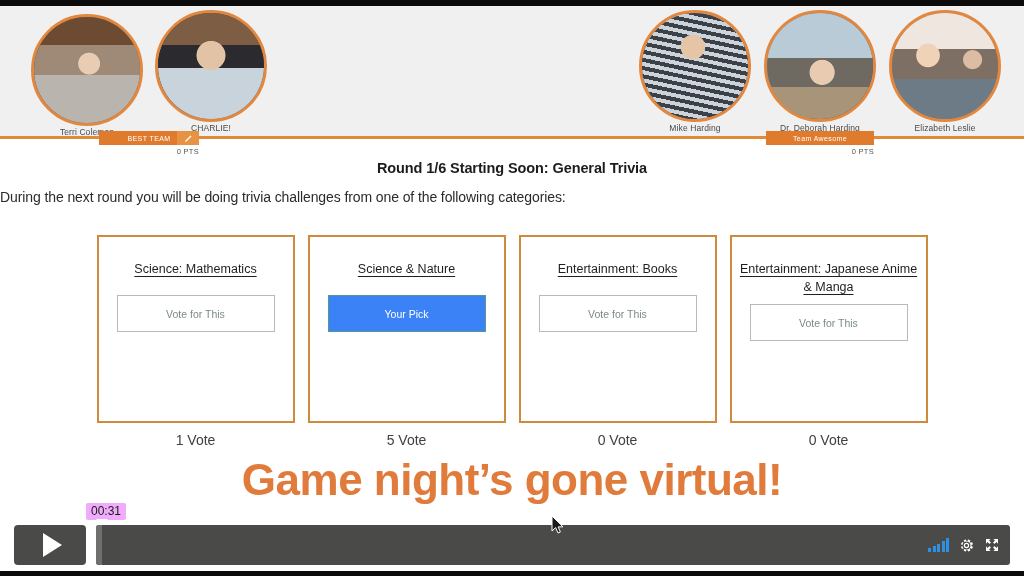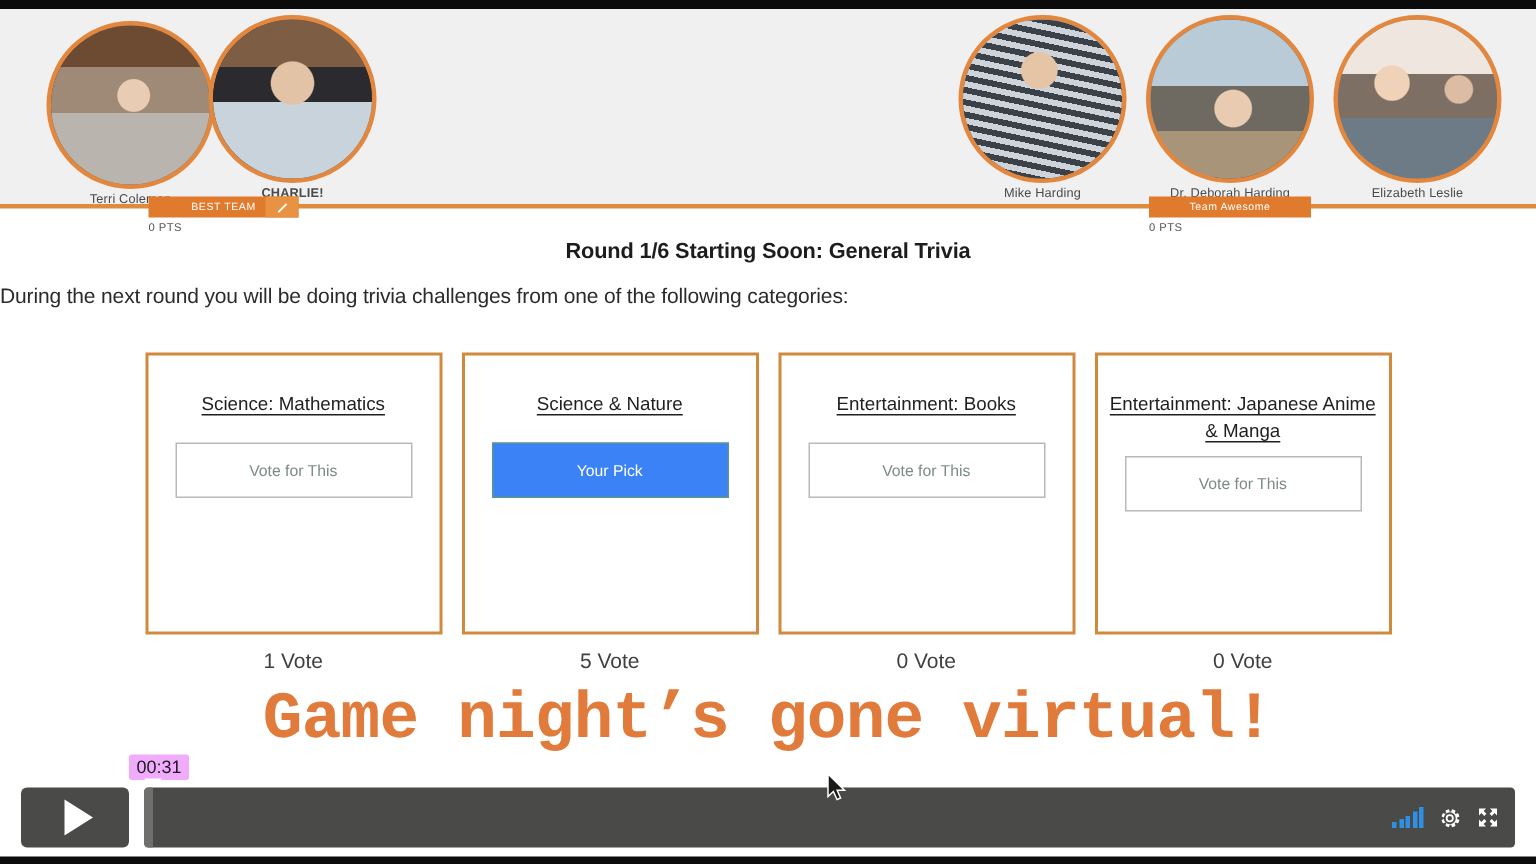--- a/index.html
+++ b/index.html
@@ -98,21 +98,21 @@
     position: absolute;
     left: 0; top: 136px;
     width: 1024px; height: 3px;
     background: #e08a3c;
     z-index: 5;
   }
 
   .team {
     position: absolute;
     top: 131px;
-    text-align: left;
+    text-align: right;
     z-index: 6;
   }
   .team-badge {
     display: flex;
     align-items: center;
     justify-content: center;
     height: 14px;
     background: #e07b2e;
     color: #ffffff;
     font-size: 7px;
@@ -213,21 +213,20 @@
   
   .headline {
     position: absolute;
     left: 0; top: 295px;
     width: 1024px;
     text-align: center;
     font-size: 44px;
     font-weight: bold;
     color: #e07b3c;
     letter-spacing: -.5px;
-    font-family: Liberation Mono, monospace;
   }
 
   
   .controls {
     position: absolute;
     left: 0; bottom: 5px;
     width: 1024px; height: 52px;
     background: #ffffff;
     z-index: 30;
   }
@@ -314,21 +313,21 @@
 
   <div class="header">
 
     <div class="tile" style="left:28px; top:8px;">
       <div class="avatar">
           <div class="img ph-terri"></div>
         </div>
       <div class="pname">Terri Coleman</div>
     </div>
 
-    <div class="tile" style="left:136px; top:4px;font-weight:bold;">
+    <div class="tile" style="left:152px; top:4px;">
       <div class="avatar">
           <div class="img ph-charlie"></div>
         </div>
       <div class="pname">CHARLIE!</div>
     </div>
 
     <div class="tile" style="left:636px; top:4px;">
       <div class="avatar">
           <div class="img ph-mike"></div>
         </div>

